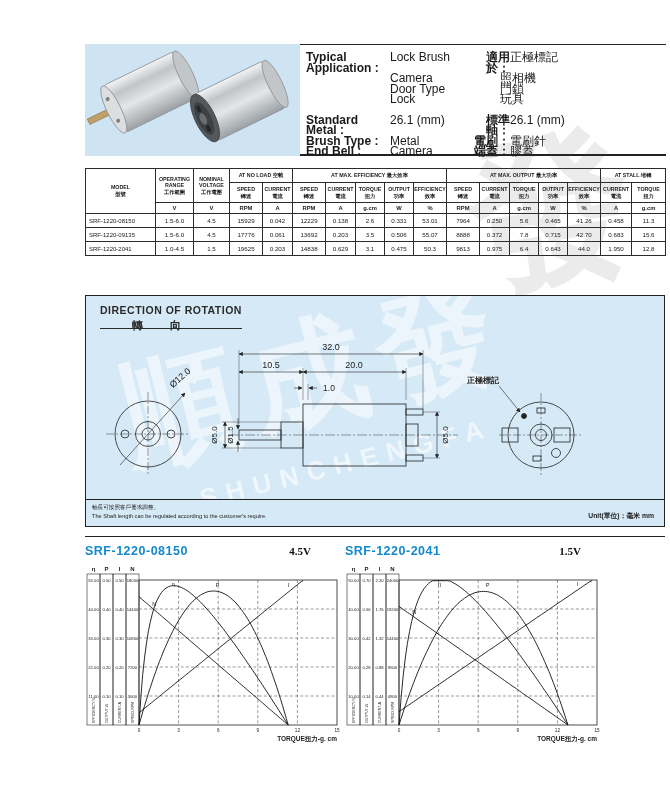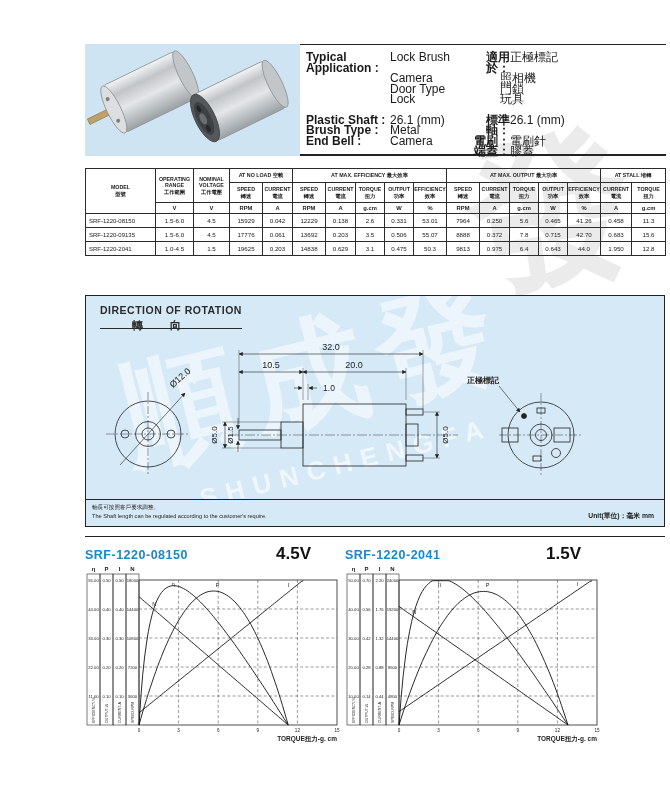--- a/index.html
+++ b/index.html
@@ -54,21 +54,21 @@
               background:#d6e9f7;z-index:2;}
   .note-left{position:absolute;left:6px;top:3px;font-size:5.6px;line-height:1.6;color:#222;}
   .note-unit{position:absolute;right:10px;bottom:5px;font-size:6.8px;font-weight:bold;color:#222;}
   .rule2{position:absolute;left:85px;top:536px;width:580px;height:1px;background:#222;}
   
   .chartbox{position:absolute;top:544px;width:258px;height:230px;}
   .chartbox.c0{left:85px;}
   .chartbox.c1{left:345px;}
   .chart-titlerow{display:flex;align-items:baseline;height:18px;}
   .chart-model{font-size:12.5px;font-weight:bold;color:#1489cd;letter-spacing:.5px;}
-  .chart-volt{font-size:17px;font-weight:bold;color:#111;margin-left:auto;}
+  .chart-volt{font-size:11px;font-weight:bold;color:#111;margin-left:auto;font-family:Liberation Serif, serif;}
   .c0 .chart-volt{margin-right:32px;}
   .c1 .chart-volt{margin-right:22px;}
   svg text{font-family:"Liberation Sans",sans-serif;fill:#222;}
 </style>
 </head>
 <body>
 
 <div class="page">
 
 
@@ -114,21 +114,21 @@
           <span class="val">Camera</span>
         </div>
       <div class="srow indent">
           <span class="val">Door Type</span>
         </div>
       <div class="srow indent">
           <span class="val">Lock</span>
         </div>
       <div class="sgap"></div>
       <div class="srow">
-          <span class="lbl">Plastic Shaft :</span>
+          <span class="lbl">Standard Metal :</span>
           <span class="val">26.1 (mm)</span>
         </div>
       <div class="srow">
           <span class="lbl">Brush Type :</span>
           <span class="val">Metal</span>
         </div>
       <div class="srow">
           <span class="lbl">End Bell :</span>
           <span class="val">Camera</span>
         </div>

